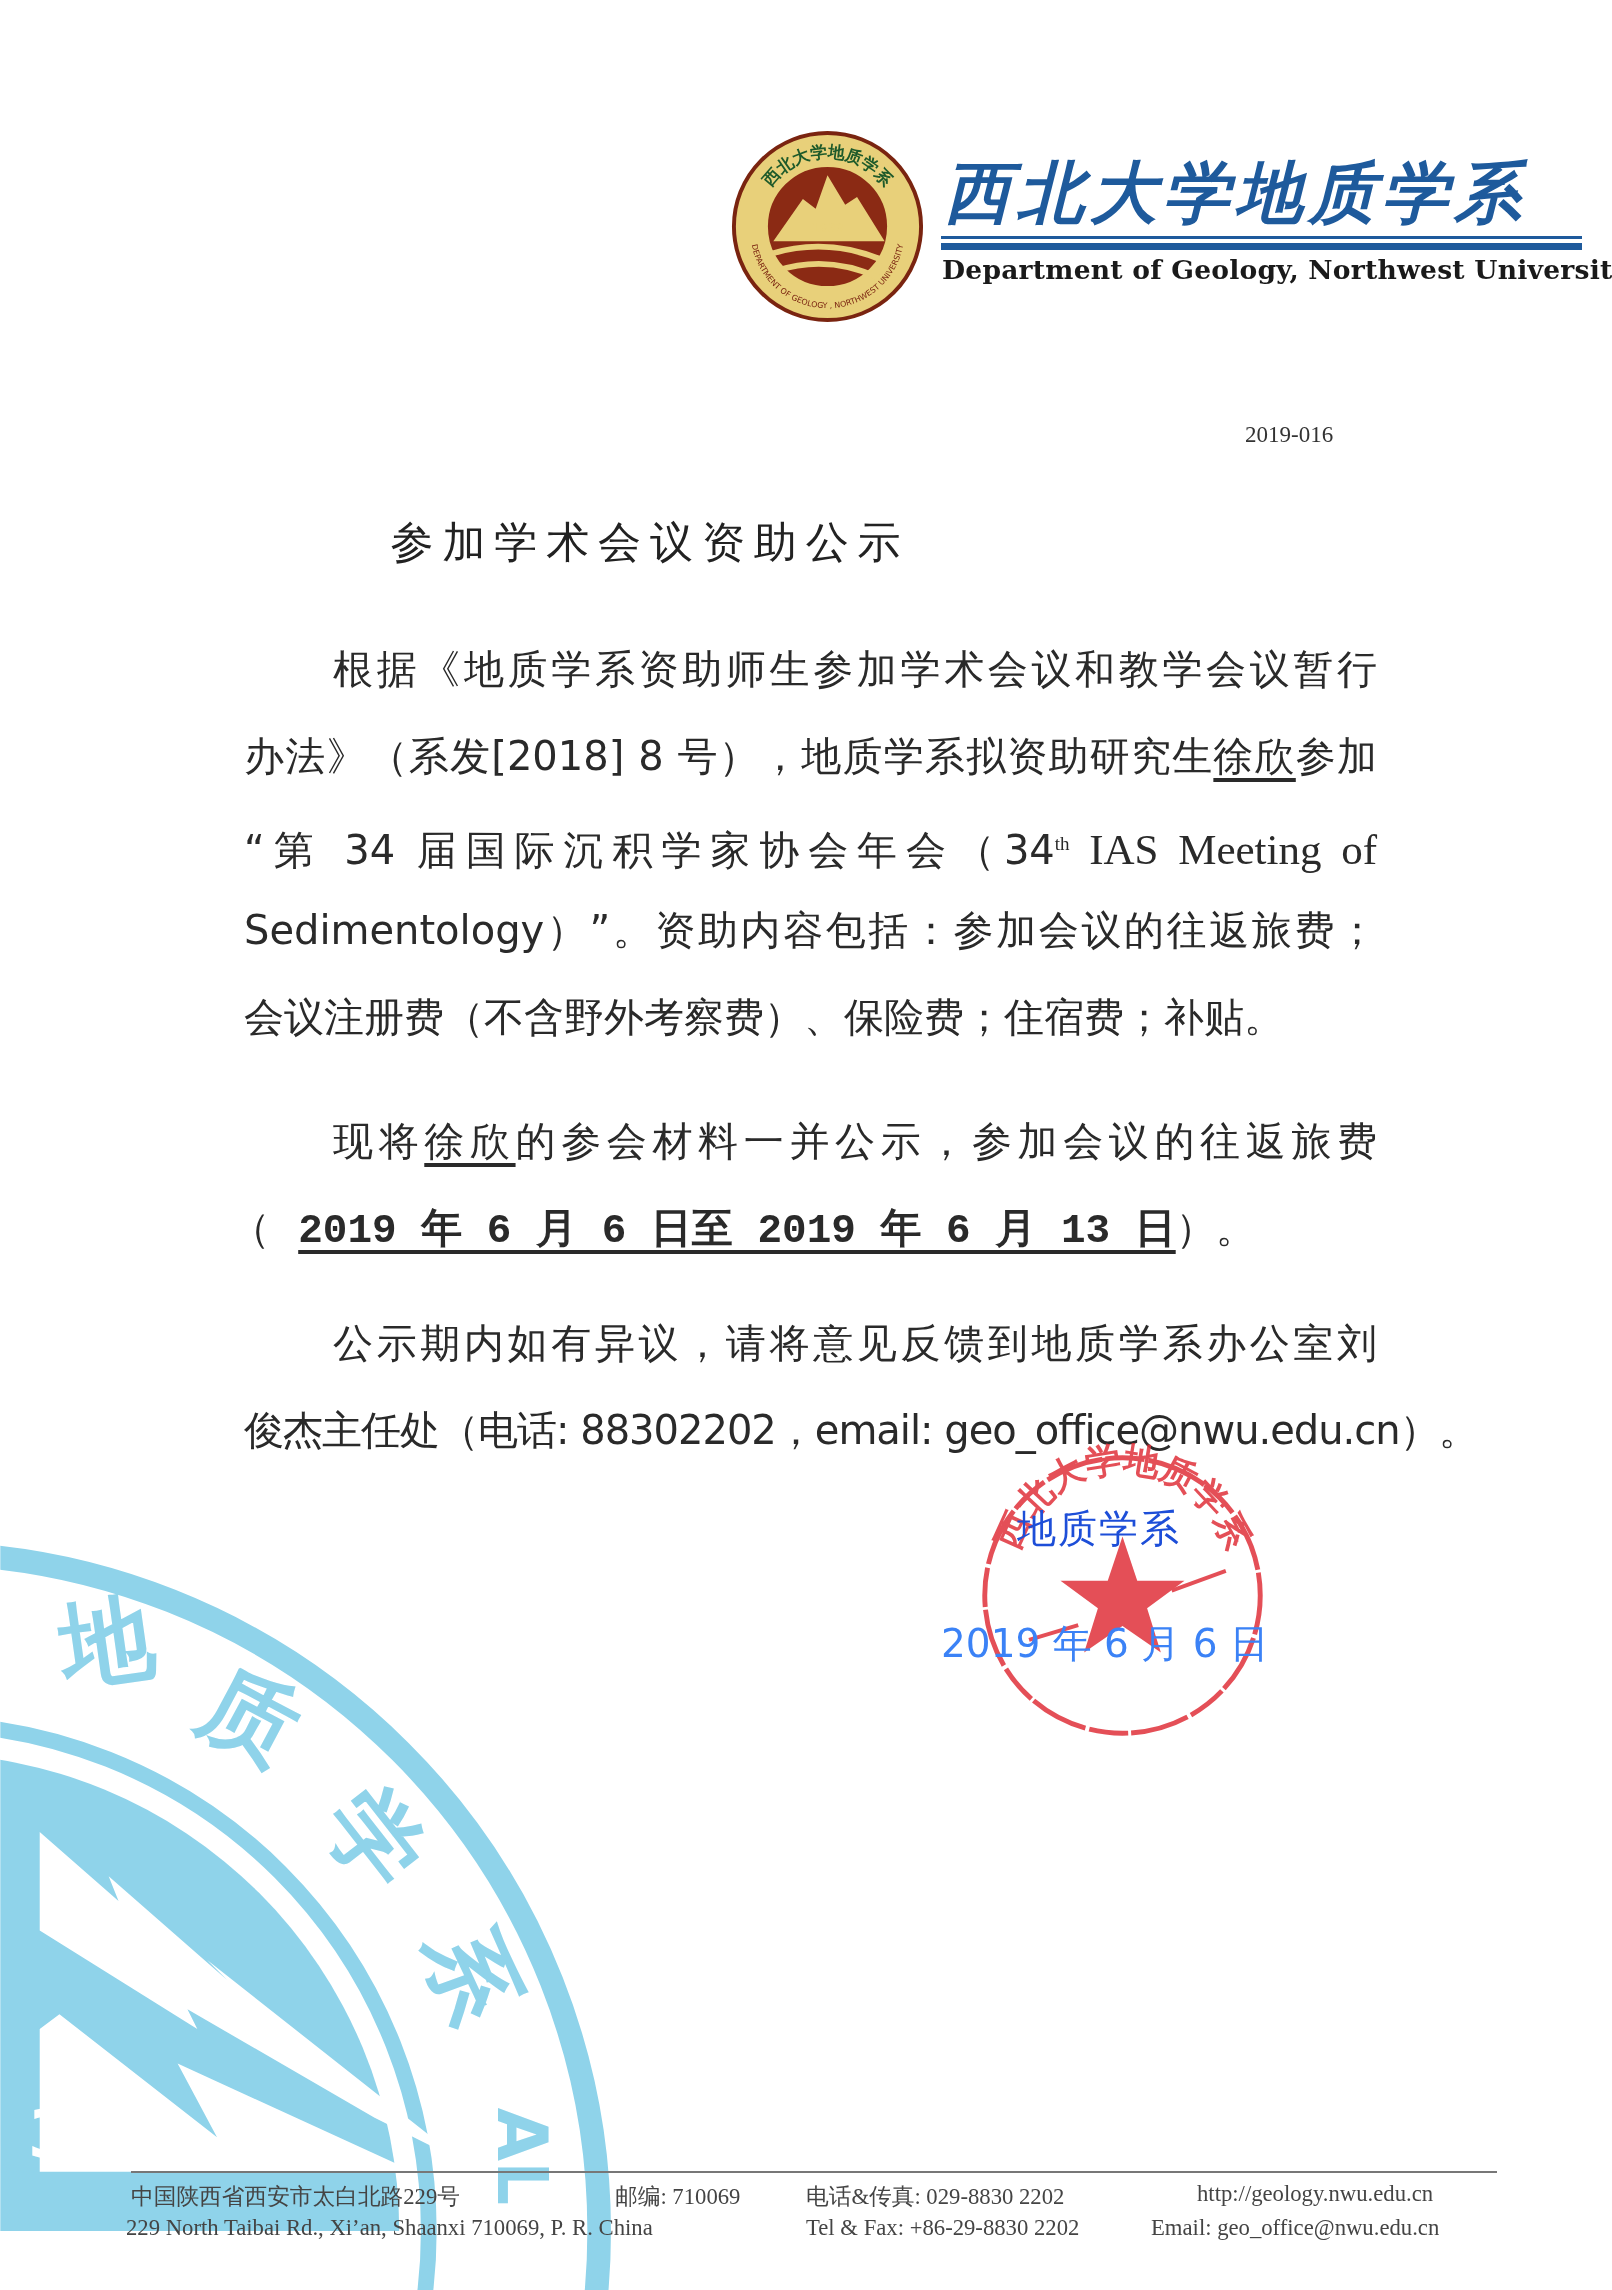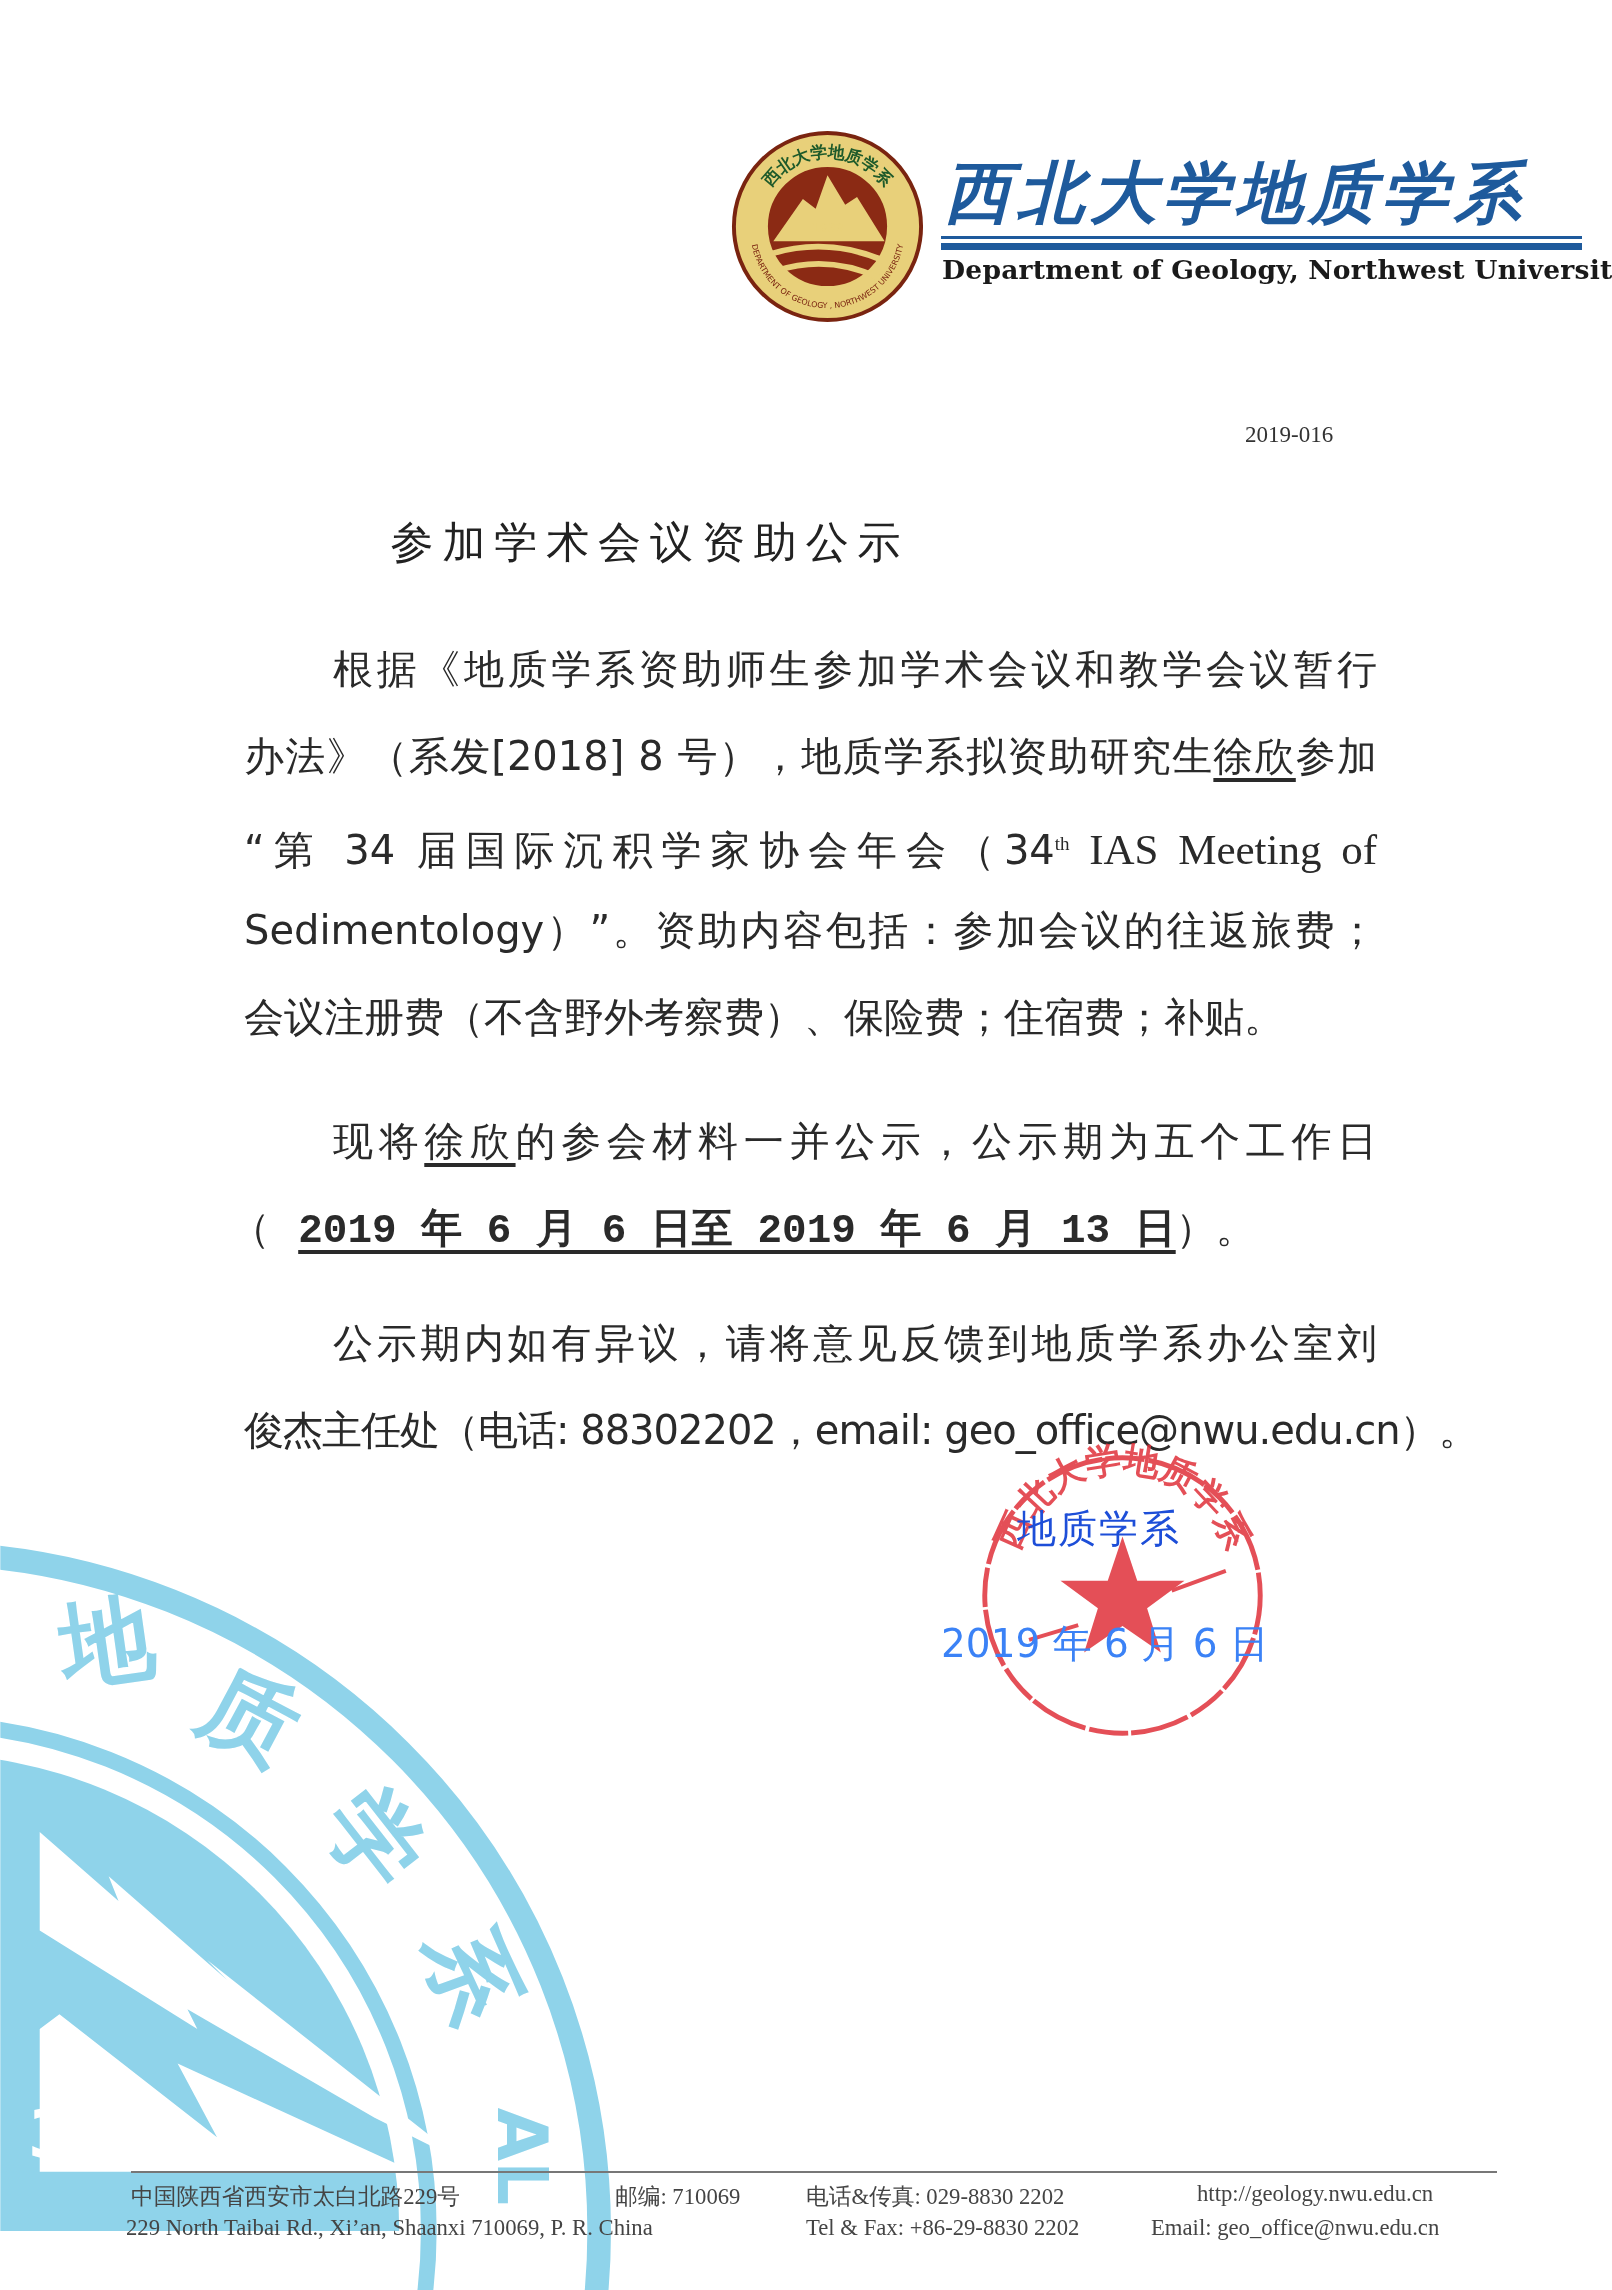--- a/index.html
+++ b/index.html
@@ -98,21 +98,21 @@
 
 <div class="para" style="top:626px;">
   <span class="line justify indent"><span>根据《地质学系资助师生参加学术会议和教学会议暂行</span></span>
   <span class="line justify"><span>办法》（系发[2018] 8 号），地质学系拟资助研究生</span><span class="u">徐欣</span><span>参加</span></span>
   <span class="line justify"><span>“第 34 届国际沉积学家协会年会（34</span><span class="sup latin" style="font-size:19px">th</span><span class="latin"> IAS Meeting of</span></span>
   <span class="line justify"><span>Sedimentology）”。资助内容包括：参加会议的往返旅费；</span></span>
   <span class="line"><span>会议注册费（不含野外考察费）、保险费；住宿费；补贴。</span></span>
 </div>
 
 <div class="para" style="top:1098px;">
-  <span class="line justify indent"><span>现将</span><span class="u">徐欣</span><span>的参会材料一并公示，公示期为五个工作日</span></span>
+  <span class="line justify indent"><span>现将</span><span class="u">徐欣</span><span>的参会材料一并公示，参加会议的往返旅费</span></span>
   <span class="line" style="margin-left:-13.8px;"><span>（</span><span class="u b" style="font-size:41px;">2019 年 6 月 6 日至 2019 年 6 月 13 日</span><span>）。</span></span>
 </div>
 
 <div class="para" style="top:1300px;">
   <span class="line justify indent"><span>公示期内如有异议，请将意见反馈到地质学系办公室刘</span></span>
   <span class="line" style="letter-spacing:-1px;"><span>俊杰主任处（电话: 88302202，email: geo_office@nwu.edu.cn）。</span></span>
 </div>
 
 <svg class="stamp" width="305" height="305" viewBox="0 0 310 310" xmlns="http://www.w3.org/2000/svg">
   <defs>

